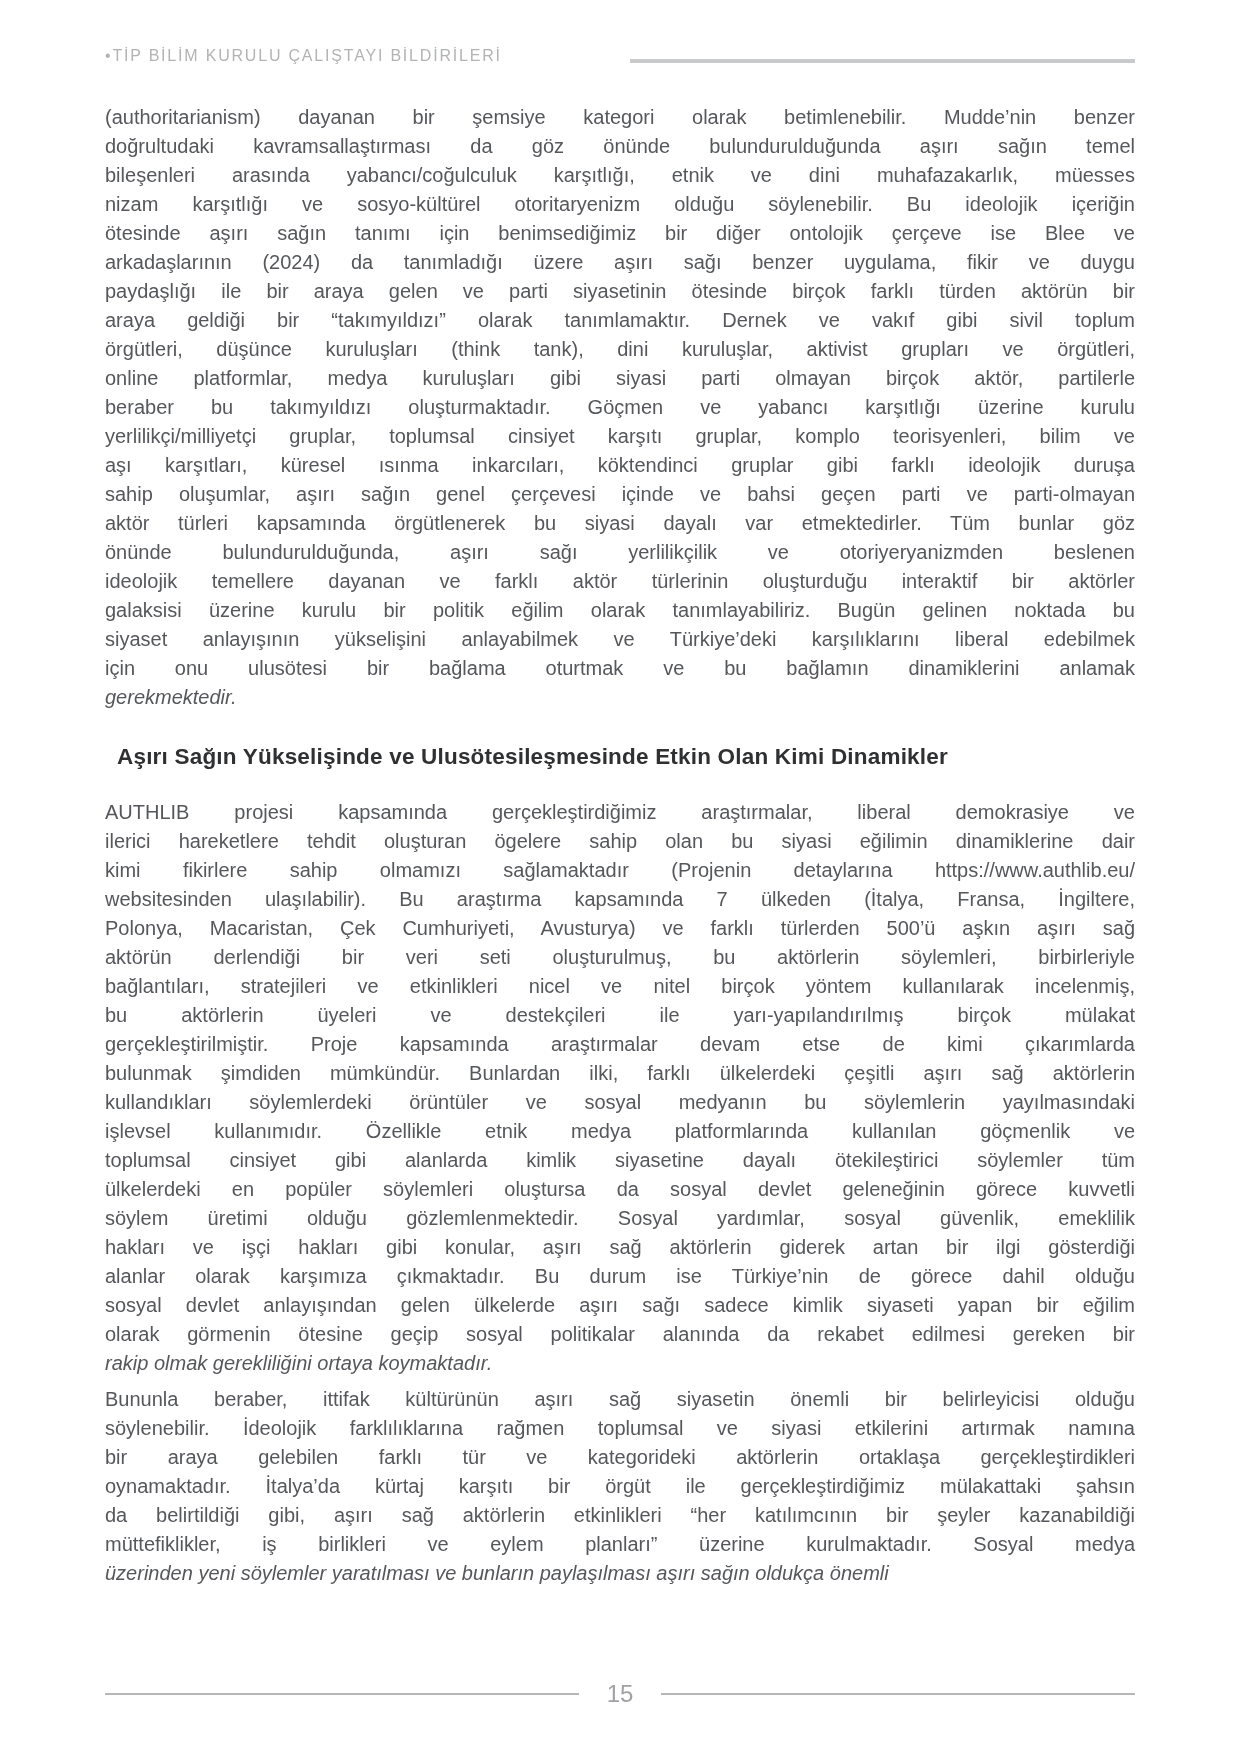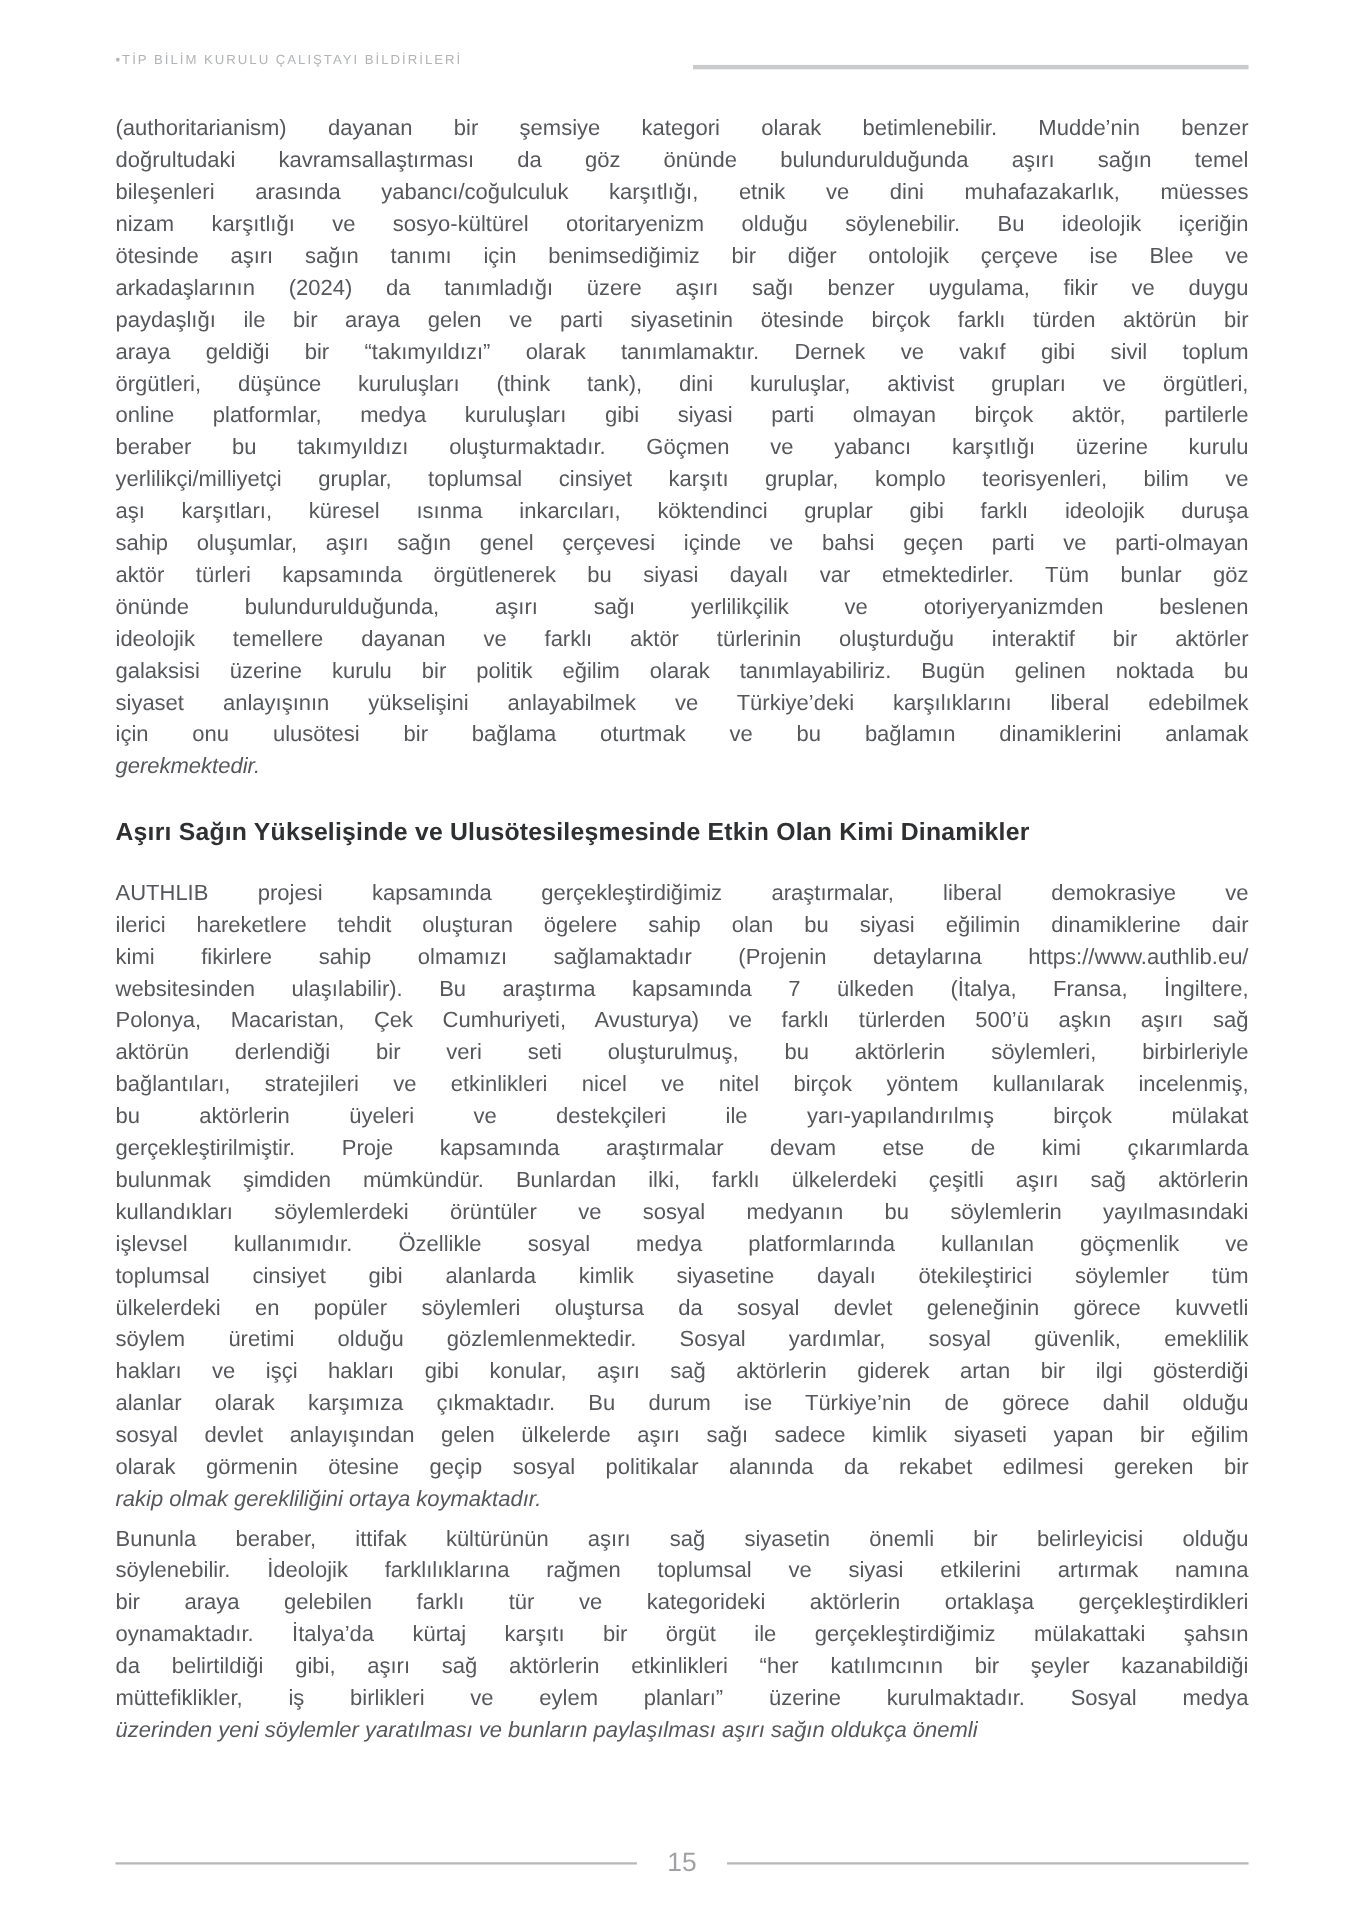--- a/index.html
+++ b/index.html
@@ -12,21 +12,21 @@
     width: 1241px;
     height: 1754px;
     background: #ffffff;
     font-family: "Liberation Sans", "DejaVu Sans", sans-serif;
     overflow: hidden;
   }
   .page-header {
     position: absolute;
     left: 105px;
     top: 47px;
-    font-size: 12px;
+    font-size: 16px;
     letter-spacing: 1.8px;
     color: #b1b3b5;
     white-space: nowrap;
   }
   .header-rule {
     position: absolute;
     left: 630px;
     top: 59px;
     width: 505px;
     height: 4px;
@@ -41,21 +41,21 @@
     font-size: 20px;
     line-height: 29px;
   }
   .paragraph { margin: 0 0 7px 0; }
   .line {
     text-align: justify;
     text-align-last: justify;
   }
   .line-last { text-align-last: left; font-style: italic; }
   .section-heading {
-    margin: 30px 0 26px 0;
+    margin: 30px 0 26px 12px;
     font-size: 22.5px;
     line-height: 30px;
     font-weight: bold;
     color: #2f3032;
     letter-spacing: 0.2px;
   }
   .page-footer {
     position: absolute;
     left: 105px;
     top: 1682px;
@@ -117,21 +117,21 @@
         <div class="line">ilerici hareketlere tehdit oluşturan ögelere sahip olan bu siyasi eğilimin dinamiklerine dair</div>
         <div class="line">kimi fikirlere sahip olmamızı sağlamaktadır (Projenin detaylarına https://www.authlib.eu/</div>
         <div class="line">websitesinden ulaşılabilir). Bu araştırma kapsamında 7 ülkeden (İtalya, Fransa, İngiltere,</div>
         <div class="line">Polonya, Macaristan, Çek Cumhuriyeti, Avusturya) ve farklı türlerden 500’ü aşkın aşırı sağ</div>
         <div class="line">aktörün derlendiği bir veri seti oluşturulmuş, bu aktörlerin söylemleri, birbirleriyle</div>
         <div class="line">bağlantıları, stratejileri ve etkinlikleri nicel ve nitel birçok yöntem kullanılarak incelenmiş,</div>
         <div class="line">bu aktörlerin üyeleri ve destekçileri ile yarı-yapılandırılmış birçok mülakat</div>
         <div class="line">gerçekleştirilmiştir. Proje kapsamında araştırmalar devam etse de kimi çıkarımlarda</div>
         <div class="line">bulunmak şimdiden mümkündür. Bunlardan ilki, farklı ülkelerdeki çeşitli aşırı sağ aktörlerin</div>
         <div class="line">kullandıkları söylemlerdeki örüntüler ve sosyal medyanın bu söylemlerin yayılmasındaki</div>
-        <div class="line">işlevsel kullanımıdır. Özellikle sosyal medya platformlarında kullanılan göçmenlik ve</div>
+        <div class="line">işlevsel kullanımıdır. Özellikle etnik medya platformlarında kullanılan göçmenlik ve</div>
         <div class="line">toplumsal cinsiyet gibi alanlarda kimlik siyasetine dayalı ötekileştirici söylemler tüm</div>
         <div class="line">ülkelerdeki en popüler söylemleri oluştursa da sosyal devlet geleneğinin görece kuvvetli</div>
         <div class="line">söylem üretimi olduğu gözlemlenmektedir. Sosyal yardımlar, sosyal güvenlik, emeklilik</div>
         <div class="line">hakları ve işçi hakları gibi konular, aşırı sağ aktörlerin giderek artan bir ilgi gösterdiği</div>
         <div class="line">alanlar olarak karşımıza çıkmaktadır. Bu durum ise Türkiye’nin de görece dahil olduğu</div>
         <div class="line">sosyal devlet anlayışından gelen ülkelerde aşırı sağı sadece kimlik siyaseti yapan bir eğilim</div>
         <div class="line">olarak görmenin ötesine geçip sosyal politikalar alanında da rekabet edilmesi gereken bir</div>
         <div class="line line-last">rakip olmak gerekliliğini ortaya koymaktadır.</div>
       </div>
 

